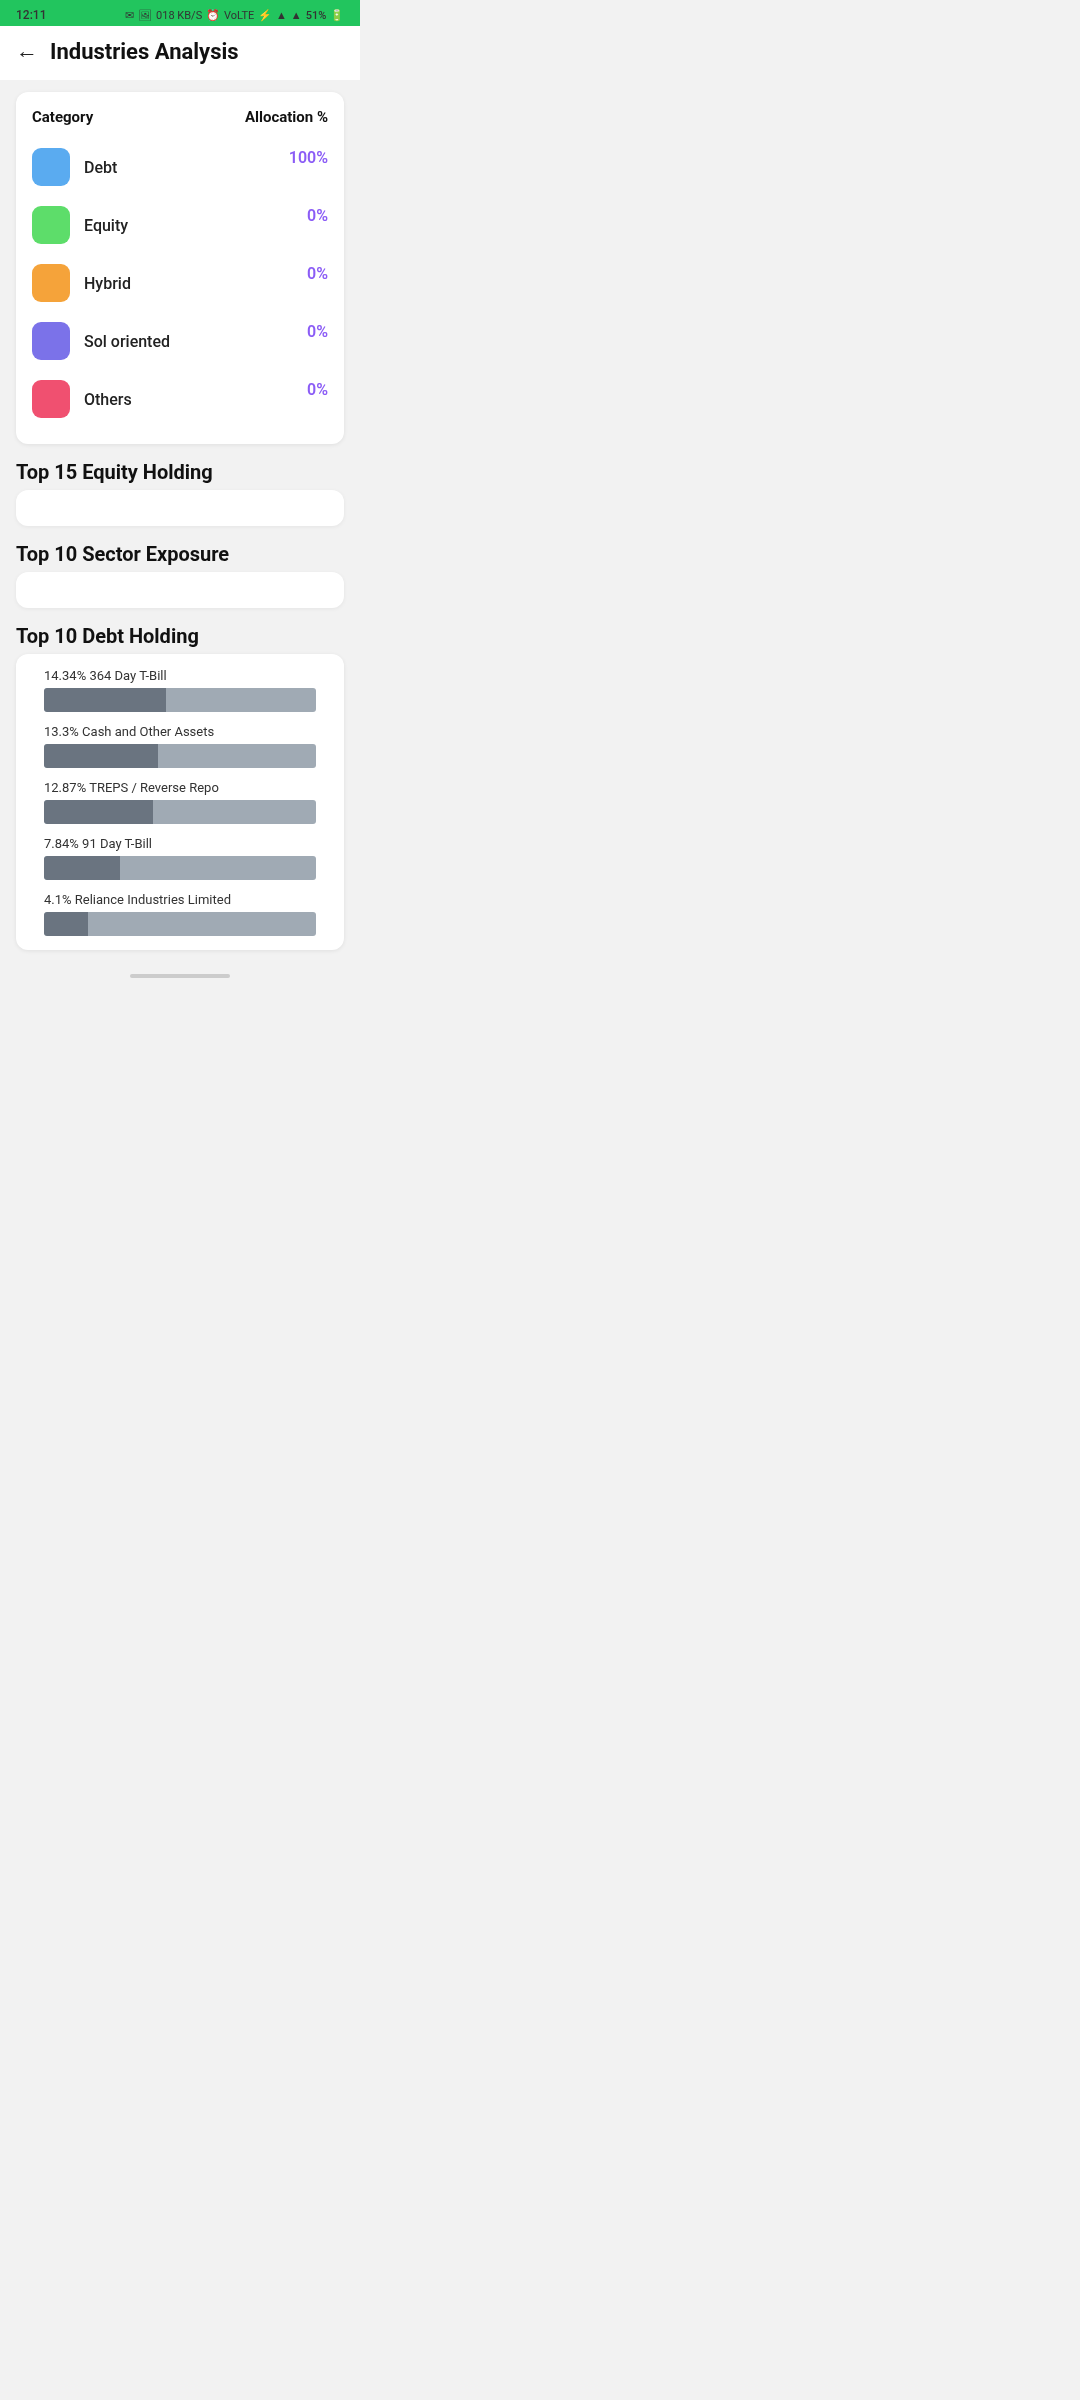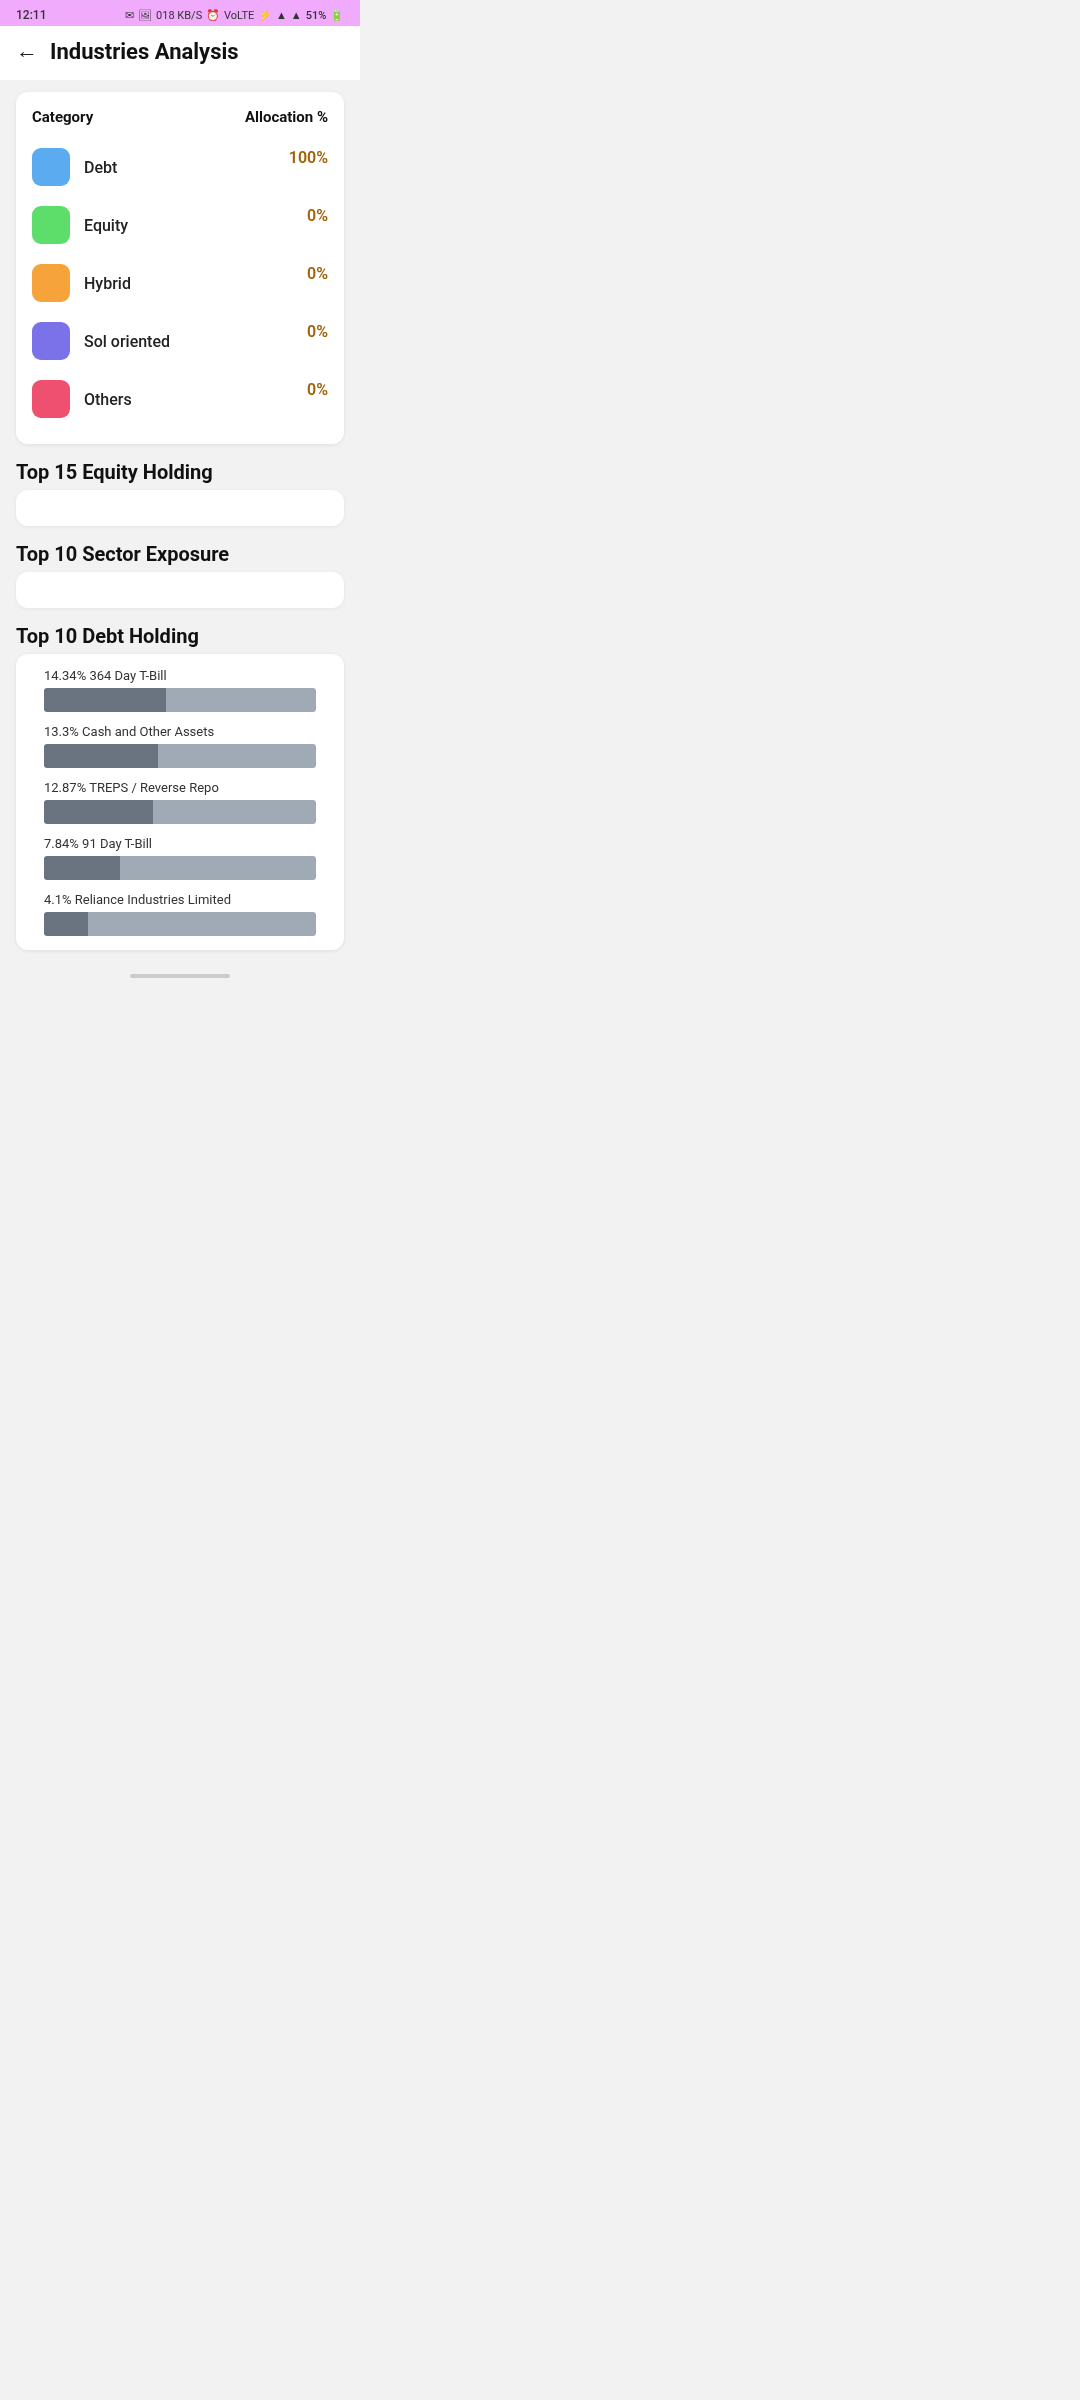--- a/index.html
+++ b/index.html
@@ -7,21 +7,21 @@
     body {
       font-family: -apple-system, BlinkMacSystemFont, 'Segoe UI', Roboto, sans-serif;
       background: #f2f2f2;
       width: 360px;
       min-height: 850px;
       overflow-x: hidden;
     }
 
     
     .status-bar {
-      background: #f0abfc;
+      background: #22c55e;
       display: flex;
       justify-content: space-between;
       align-items: center;
       padding: 8px 16px 4px;
       font-size: 12px;
       color: #333;
     }
     .status-left { font-weight: 500; }
     .status-icons { display: flex; align-items: center; gap: 4px; font-size: 11px; }
 
@@ -93,21 +93,21 @@
       flex-shrink: 0;
     }
     .category-name {
       font-size: 16px;
       font-weight: 500;
       color: #222;
     }
     .allocation-value {
       font-size: 16px;
       font-weight: 600;
-      color: #a16207;
+      color: #8b5cf6;
     }
 
     
     .section-title {
       font-size: 20px;
       font-weight: 700;
       color: #111;
       margin-bottom: 6px;
     }
 

